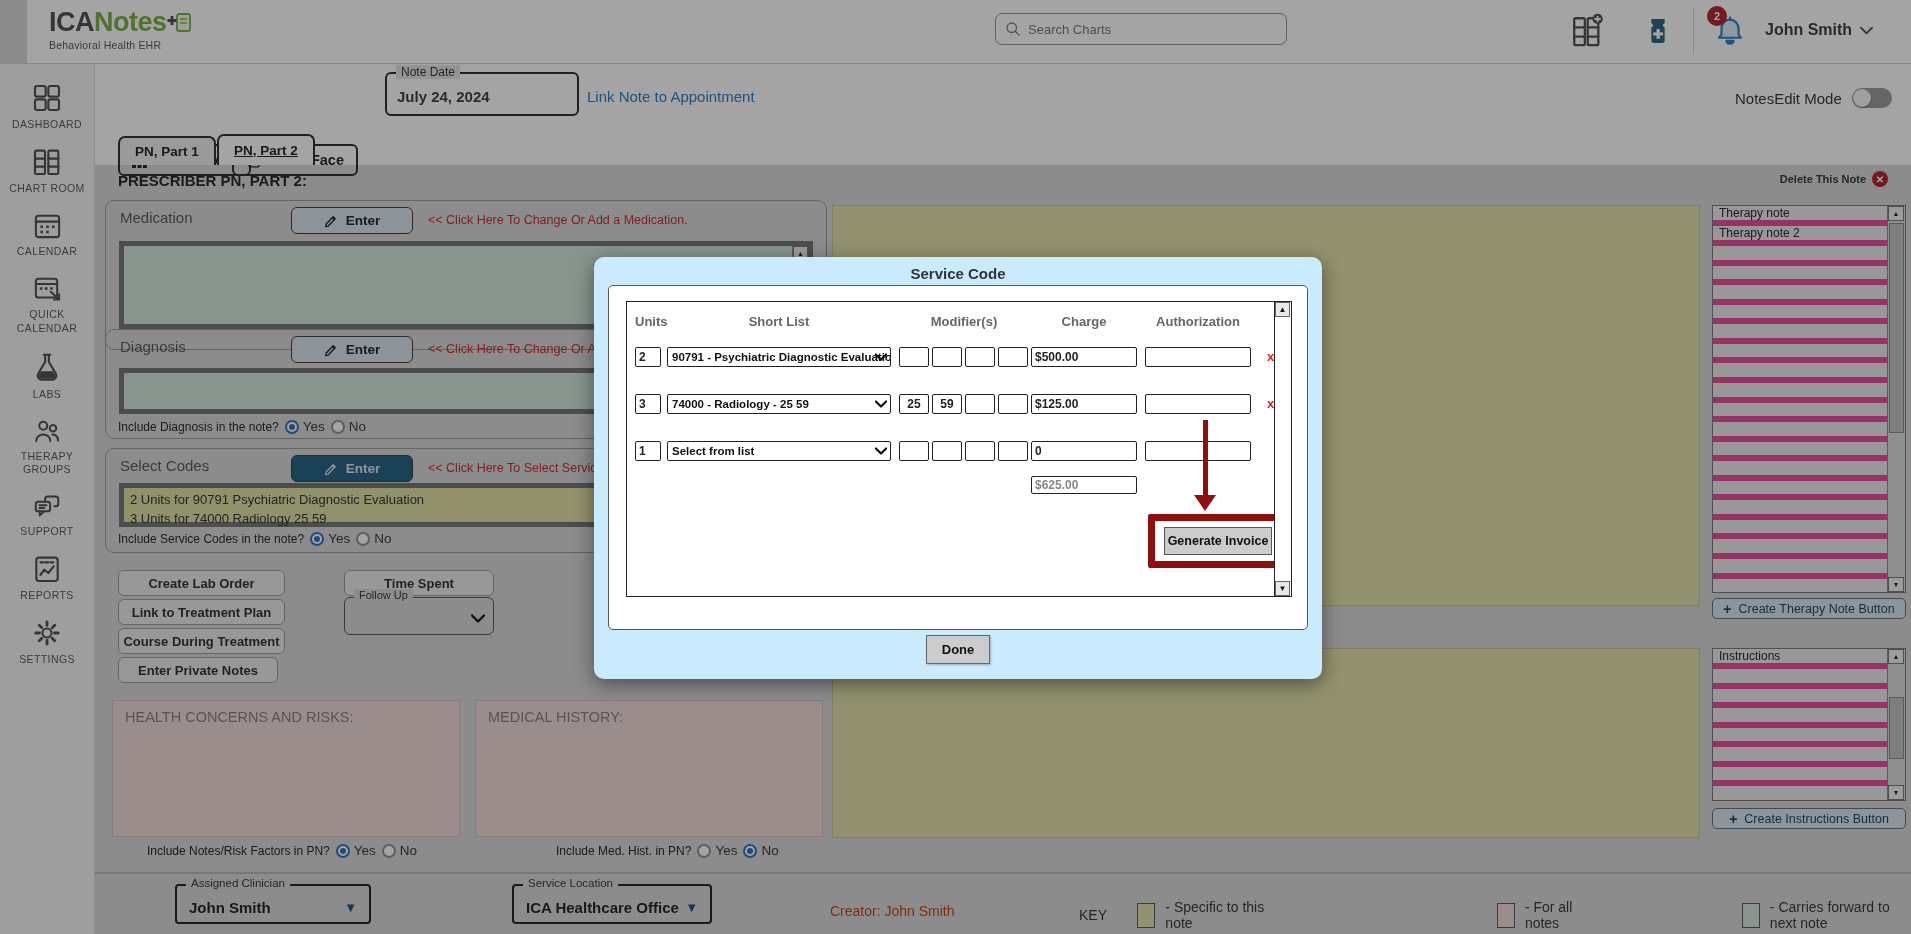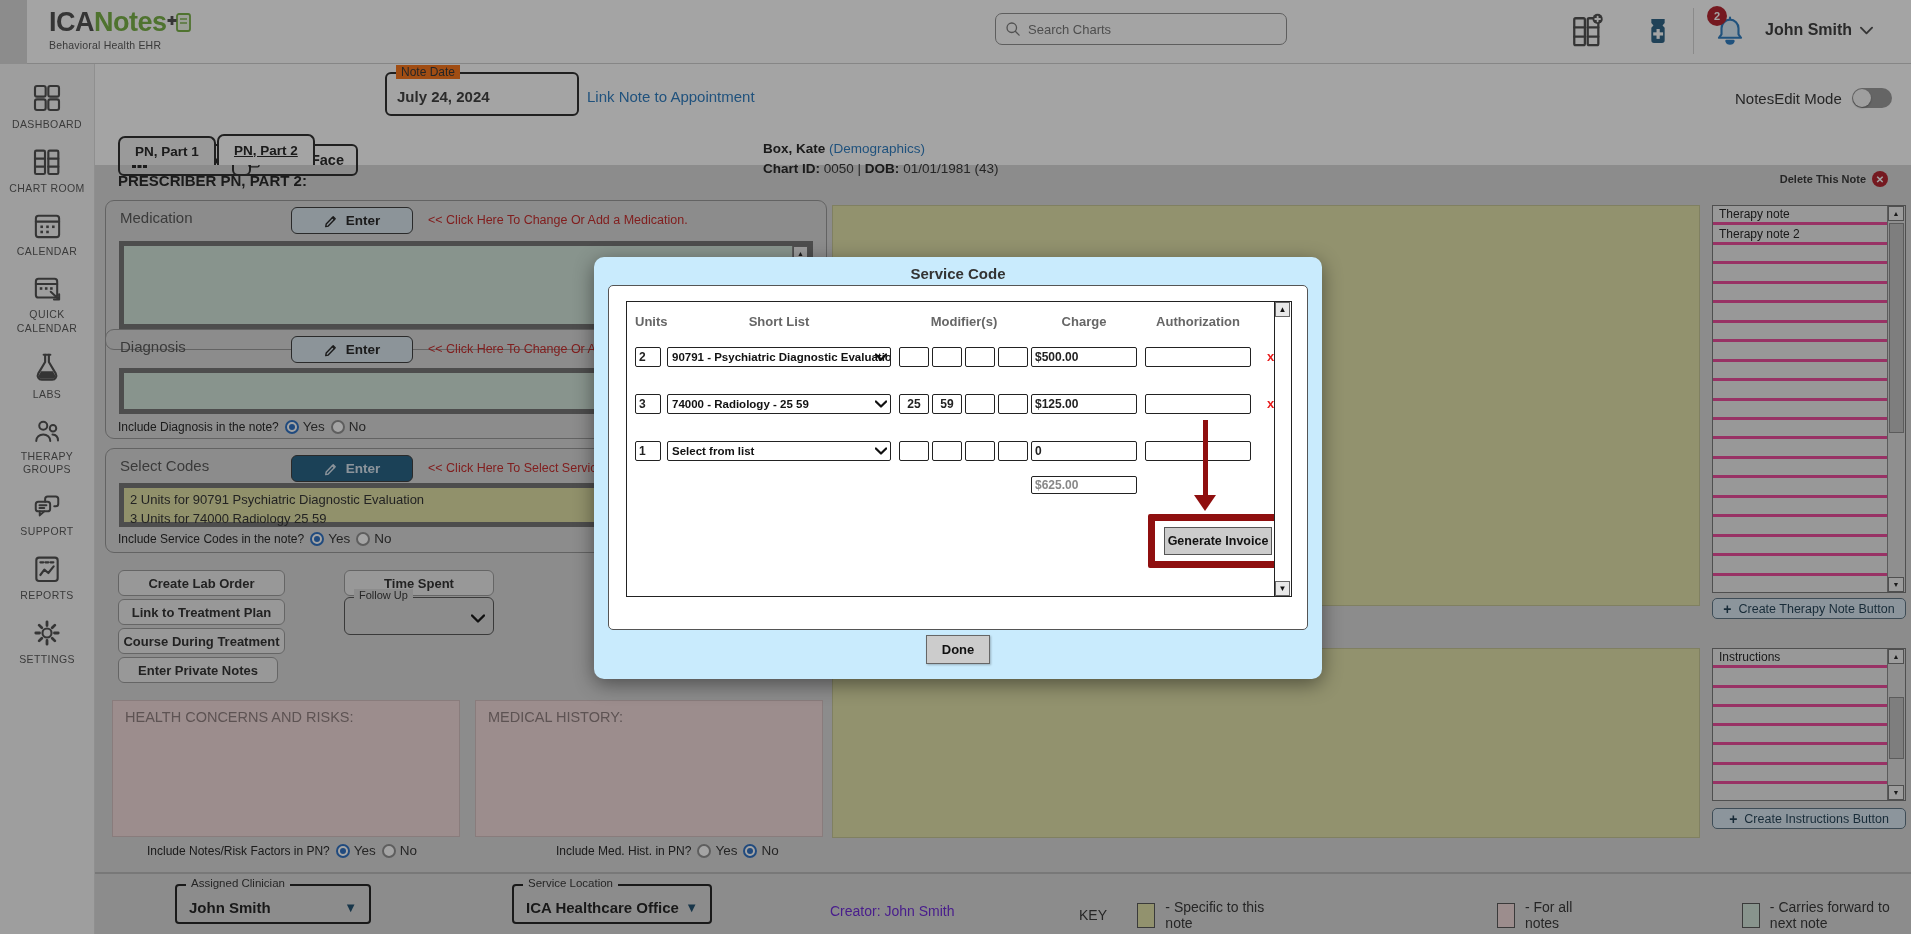--- a/index.html
+++ b/index.html
@@ -21,21 +21,21 @@
 
   
   .sidebar { position:absolute; left:0; top:64px; width:95px; height:870px; background:#f6f6f6; border-right:1px solid #ddd; display:flex; flex-direction:column; align-items:center; padding-top:18px; gap:15px; z-index:4; }
   .side-item { display:flex; flex-direction:column; align-items:center; gap:4px; cursor:pointer; width:92px; }
   .side-label { font-size:10.5px; color:#555; letter-spacing:.4px; text-align:center; line-height:1.25; }
 
   
   .strip { position:absolute; left:95px; top:64px; width:1816px; height:101px; background:#fff; }
   .chartbtn { position:absolute; top:80px; height:32px; border:2px solid #2b2b2b; border-radius:6px; background:transparent; display:flex; align-items:center; gap:7px; padding:0 12px; font-size:14.5px; font-weight:bold; color:#222; cursor:pointer; }
   .fieldset { position:absolute; border:2px solid #2b2b2b; border-radius:6px; }
-  .fieldset .legend { position:absolute; top:-9px; left:9px; background:#f97316; padding:0 5px; font-size:12px; color:#333; }
+  .fieldset .legend { position:absolute; top:-9px; left:9px; background:#e5e5e5; padding:0 5px; font-size:12px; color:#333; }
   .fieldset .fval { height:100%; display:flex; align-items:center; justify-content:space-between; padding:4px 10px 0 10px; font-size:15px; font-weight:bold; color:#3d3d3d; }
   .bluelink { position:absolute; color:#2b7bc0; font-size:15px; cursor:pointer; }
   .pat { position:absolute; left:668px; top:77px; font-size:13.5px; color:#222; }
   .pname { font-weight:bold; } .pdemo { color:#2b7bc0; cursor:pointer; }
   .pline2 { margin-top:5px; color:#333; }
   .pline2 b { color:#222; }
   .notesedit { position:absolute; left:1640px; top:24px; display:flex; align-items:center; gap:10px; font-size:15px; color:#333; }
   .toggle { width:40px; height:20px; border-radius:10px; background:#9a9a9a; position:relative; cursor:pointer; }
   .knob { position:absolute; left:1px; top:1px; width:18px; height:18px; border-radius:50%; background:#f7f7f7; box-shadow:0 1px 2px rgba(0,0,0,.35); }
   .tab { position:absolute; top:72px; height:29px; border:2px solid #2b2b2b; border-bottom:none; border-radius:7px 7px 0 0; background:#efefef; display:flex; align-items:center; padding:0 15px; font-size:13.5px; font-weight:bold; color:#222; cursor:pointer; }
@@ -62,34 +62,34 @@
   .rad.sel::after { content:""; position:absolute; inset:2px; border-radius:50%; background:#2b6fc2; }
 
   .graybtn { position:absolute; height:26px; border:1.5px solid #9a9a9a; border-radius:6px; background:#ececec; font-size:13px; font-weight:bold; color:#2e2e2e; display:flex; align-items:center; justify-content:center; cursor:pointer; }
 
   .pinkpanel { position:absolute; background:#f2dada; border:1px solid rgba(0,0,0,.12); padding:8px 12px; font-size:14.5px; color:#8d7c7c; }
   .olivepanel { position:absolute; background:#e2e2a8; border:1px solid rgba(0,0,0,.12); }
 
   
   .rlist { position:absolute; left:1712px; width:194px; border:1px solid #777; background:#ececec; }
   .rlist .rows { position:absolute; left:0; top:0; right:18px; bottom:0; display:flex; flex-direction:column; }
-  .lrow { flex:1; border-bottom:3px solid #ec4899; display:flex; align-items:center; padding-left:6px; font-size:12px; color:#222; cursor:pointer; }
+  .lrow { flex:1; border-bottom:6px solid #ec4899; display:flex; align-items:center; padding-left:6px; font-size:12px; color:#222; cursor:pointer; }
   .lrow:last-child { border-bottom:none; }
   .rscol { position:absolute; right:0; top:0; bottom:0; width:18px; background:#dedede; border-left:1px solid #8a8a8a; }
   .rthumb { position:absolute; left:1px; right:1px; background:#c2c2c2; border:1px solid #8a8a8a; }
   .createbtn { position:absolute; left:1712px; width:194px; height:21px; background:#d9e7f2; border:1px solid #5b7282; border-radius:5px; display:flex; align-items:center; justify-content:center; gap:7px; font-size:12.5px; color:#1d3d52; cursor:pointer; }
   .plus { font-size:14px; font-weight:bold; }
 
   
   .fdivider { position:absolute; left:95px; top:872px; width:1816px; height:2px; background:#b8b8b8; }
   .ffield { position:absolute; border:2px solid #1f1f1f; border-radius:4px; height:40px; width:196px; cursor:pointer; }
   .ffield .legend { position:absolute; top:-9px; left:9px; background:#d9d9d9; padding:0 5px; font-size:11.5px; color:#333; }
   .ffield .fval { height:100%; display:flex; align-items:center; justify-content:space-between; padding:6px 12px 0 12px; font-size:15px; font-weight:bold; color:#1e1e1e; }
   .ftri { color:#1d4e6e; font-size:13px; }
-  .creator { position:absolute; left:830px; top:903px; font-size:14px; color:#6d28d9; }
+  .creator { position:absolute; left:830px; top:903px; font-size:14px; color:#c2410c; }
   .keyrow { position:absolute; left:1079px; top:899px; display:flex; align-items:center; font-size:14px; color:#333; }
   .swatch { width:23px; height:25px; border:1px solid #555; margin-right:10px; }
 
   
   .dim { position:absolute; inset:0; background:rgba(15,15,15,.38); z-index:40; }
   .modal { position:absolute; left:594px; top:257px; width:728px; height:422px; background:#c9ebfd; border-radius:10px; box-shadow:0 5px 20px rgba(0,0,0,.45); z-index:60; }
   .mtitle { position:absolute; top:8px; left:0; width:100%; text-align:center; font-size:15px; font-weight:600; color:#333; }
   .mpanel { position:absolute; left:14px; top:28px; width:700px; height:345px; background:#fff; border:1px solid #555; border-radius:5px; }
   .mtable { position:absolute; left:17px; top:15px; width:666px; height:296px; border:1px solid #222; background:#fff; }
   .mh { position:absolute; top:12px; font-size:13px; font-weight:bold; color:#666; text-align:center; }
@@ -297,33 +297,20 @@
 
     <div class="fieldset" style="left:290px;top:8px;width:194px;height:44px">
       <span class="legend">Note Date</span>
       <div class="fval">
           <span>July 24, 2024</span>
         </div>
     </div>
 
     <div class="bluelink" style="left:492px;top:24px">Link Note to Appointment</div>
 
-    <div class="pat">
-      <div>
-        <span class="pname">Box, Kate</span>
-        <span class="pdemo">(Demographics)</span>
-      </div>
-      <div class="pline2">
-        <b>Chart ID:</b>
-        <span>0050</span>
-        <span>|</span>
-        <b>DOB:</b>
-        <span>01/01/1981 (43)</span>
-      </div>
-    </div>
 
     <div class="notesedit">
       <span>NotesEdit Mode</span>
       <div class="toggle">
           <div class="knob"></div>
         </div>
     </div>
 
     <div class="tab" style="left:23px">
         <span>PN, Part 1</span>

